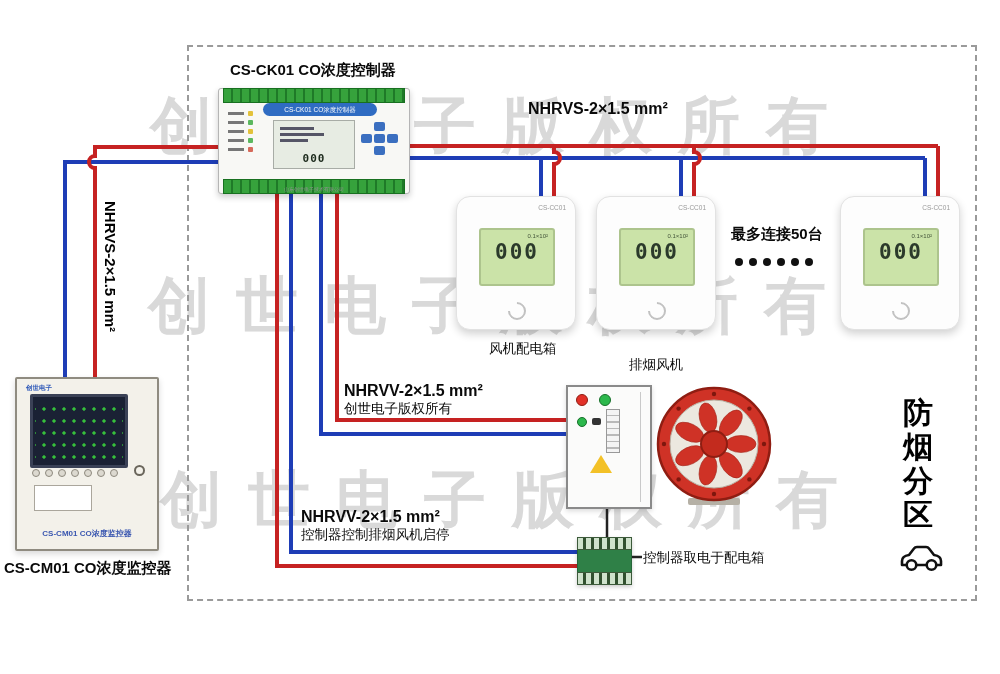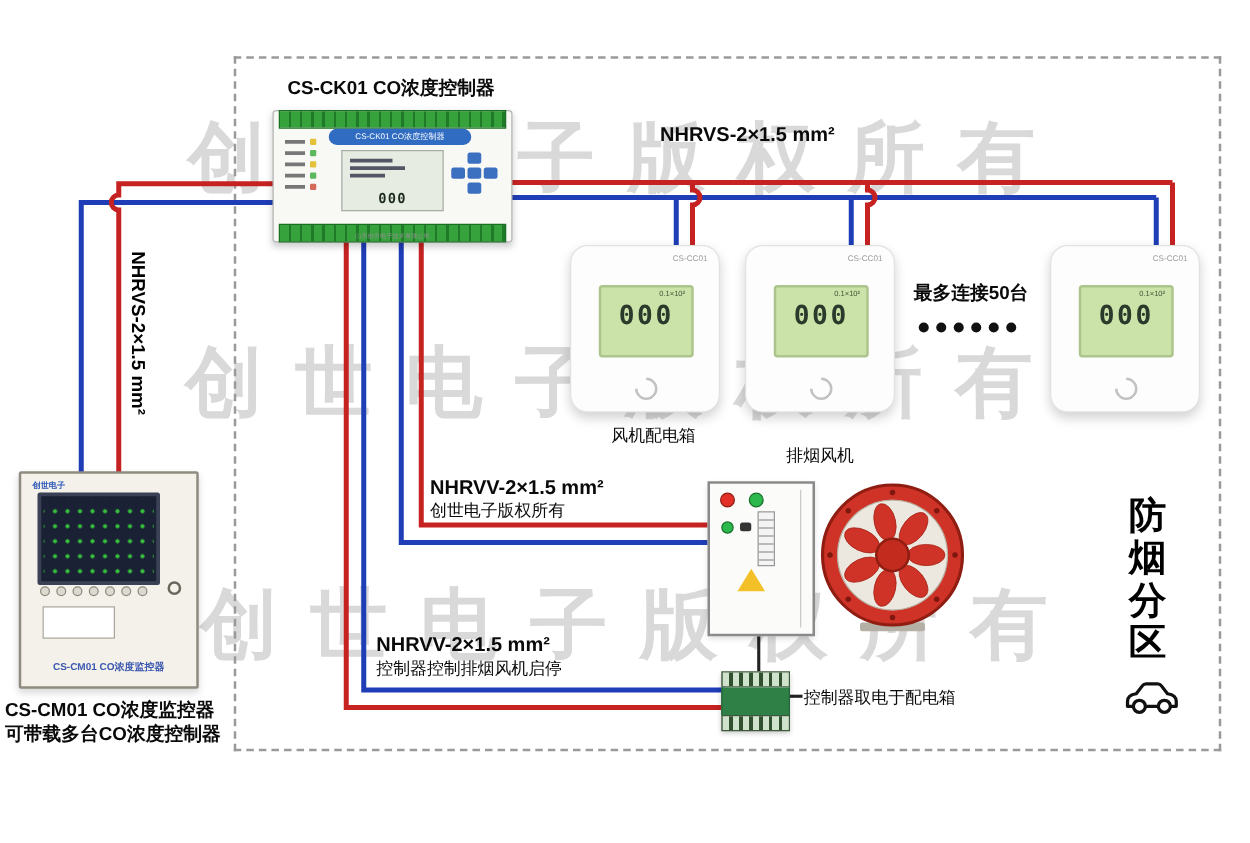--- a/index.html
+++ b/index.html
@@ -298,21 +298,20 @@
     <div class="b16">NHRVV-2×1.5 mm²</div>
     <div class="b14">创世电子版权所有</div>
   </div>
   <div class="lbl-block" style="left:301px;top:508px">
     <div class="b16">NHRVV-2×1.5 mm²</div>
     <div class="b14">控制器控制排烟风机启停</div>
   </div>
   <div class="lbl b14" style="left:643px;top:549px">控制器取电于配电箱</div>
   <div class="lbl-block" style="left:4px;top:559px">
     <div class="b15">CS-CM01 CO浓度监控器</div>
-    <div class="b15">可带载多台CO浓度控制器</div>
   </div>
   <div class="zone">防烟分区</div>
 
   <svg class="car" width="47" height="33" viewBox="0 0 47 33">
     <path d="M4 25 V21 Q4 16 11 15 L16 8.5 Q17 7 19 7 H28 Q30 7 31 8.5 L36 15 Q43 16 43 21 V25 H4 Z" fill="#fff" stroke="#111" stroke-width="2.6" stroke-linejoin="round"></path>
     <circle cx="13.5" cy="25" r="4.8" fill="#fff" stroke="#111" stroke-width="2.6"></circle>
     <circle cx="33.5" cy="25" r="4.8" fill="#fff" stroke="#111" stroke-width="2.6"></circle>
   </svg>
 
 </div>

